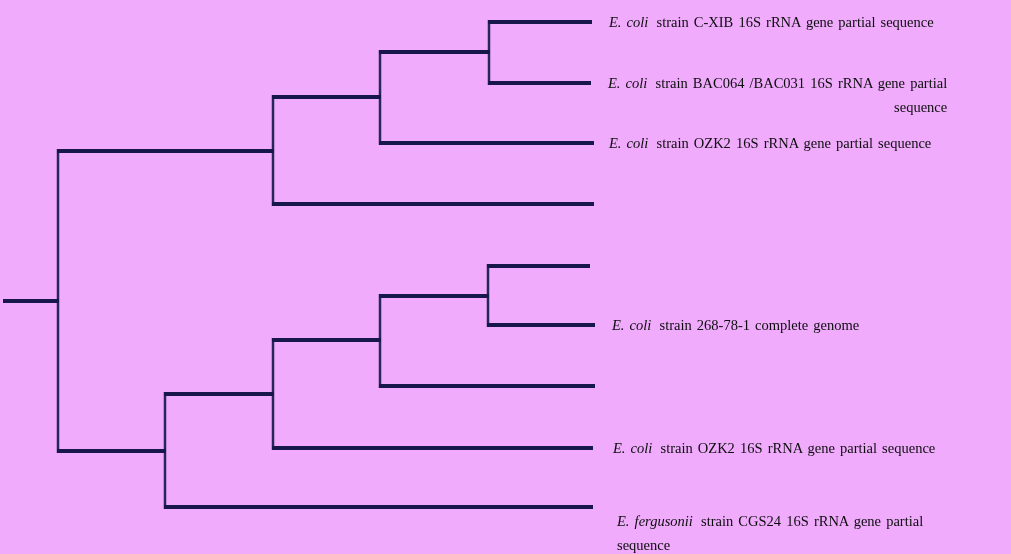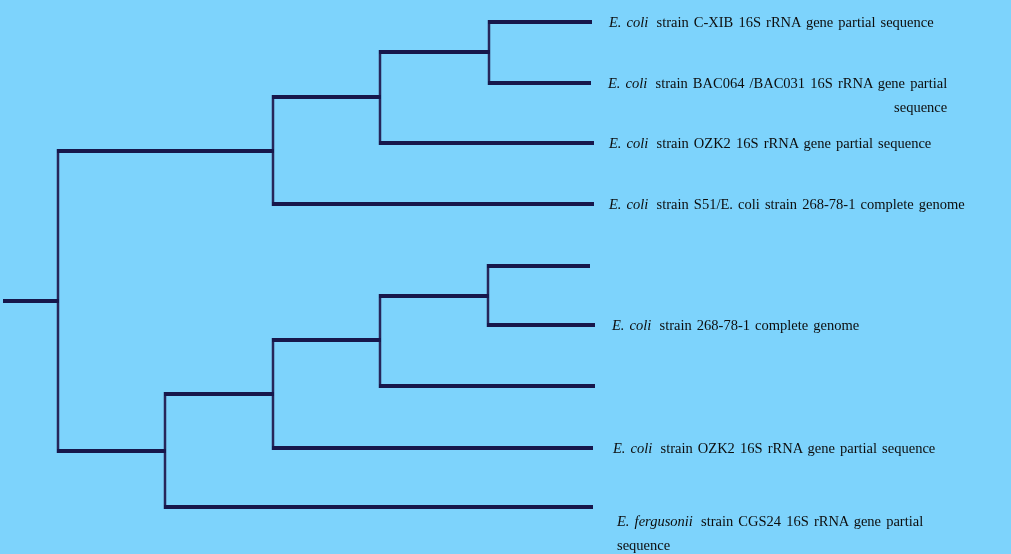--- a/index.html
+++ b/index.html
@@ -4,21 +4,21 @@
 <style>
   html, body {
     margin: 0;
     padding: 0;
     background: #ffffff;
   }
   .figure {
     position: relative;
     width: 1011px;
     height: 554px;
-    background: #7dd3fc;
+    background: #f0abfc;
     overflow: hidden;
     font-family: "Liberation Serif", "DejaVu Serif", serif;
   }
   .figure svg {
     position: absolute;
     left: 0;
     top: 0;
     width: 1011px;
     height: 554px;
   }
@@ -79,23 +79,20 @@
       <div class="leaf-label" style="left: 609px; top: 10px;">
         <span class="lbl-line"><span class="sp">E. coli</span><span> strain C-XIB 16S rRNA gene partial sequence</span></span>
       </div>
       <div class="leaf-label" style="left: 608px; top: 71px; text-align: right;">
         <span class="lbl-line"><span class="sp">E. coli</span><span> strain BAC064 /BAC031 16S rRNA gene partial</span></span>
         <span class="lbl-line">sequence</span>
       </div>
       <div class="leaf-label" style="left: 609px; top: 131px;">
         <span class="lbl-line"><span class="sp">E. coli</span><span> strain OZK2 16S rRNA gene partial sequence</span></span>
       </div>
-      <div class="leaf-label" style="left: 609px; top: 192px;">
-        <span class="lbl-line"><span class="sp">E. coli</span><span> strain S51/E. coli strain 268-78-1 complete genome</span></span>
-      </div>
       <div class="leaf-label" style="left: 612px; top: 313px;">
         <span class="lbl-line"><span class="sp">E. coli</span><span> strain 268-78-1 complete genome</span></span>
       </div>
       <div class="leaf-label" style="left: 613px; top: 436px;">
         <span class="lbl-line"><span class="sp">E. coli</span><span> strain OZK2 16S rRNA gene partial sequence</span></span>
       </div>
       <div class="leaf-label" style="left: 617px; top: 509px; font-family: Liberation Serif, serif;">
         <span class="lbl-line"><span class="sp">E. fergusonii</span><span> strain CGS24 16S rRNA gene partial</span></span>
         <span class="lbl-line">sequence</span>
       </div>

